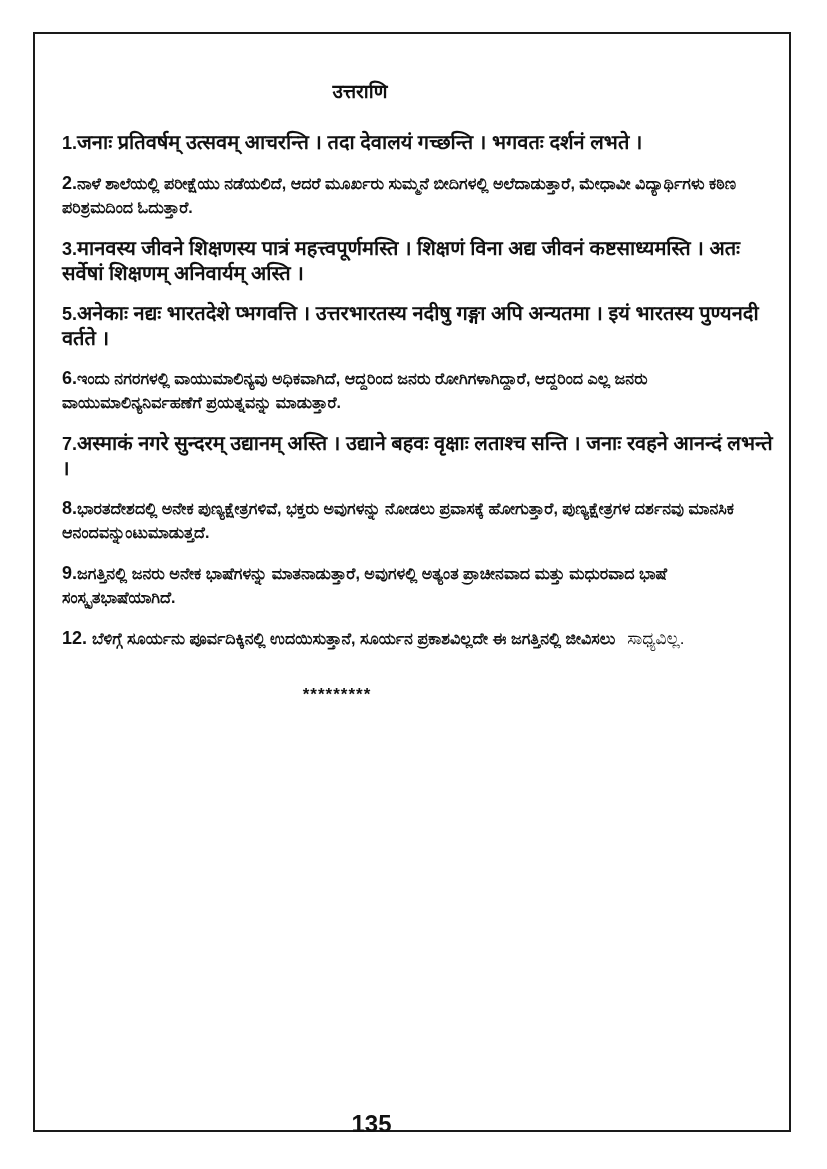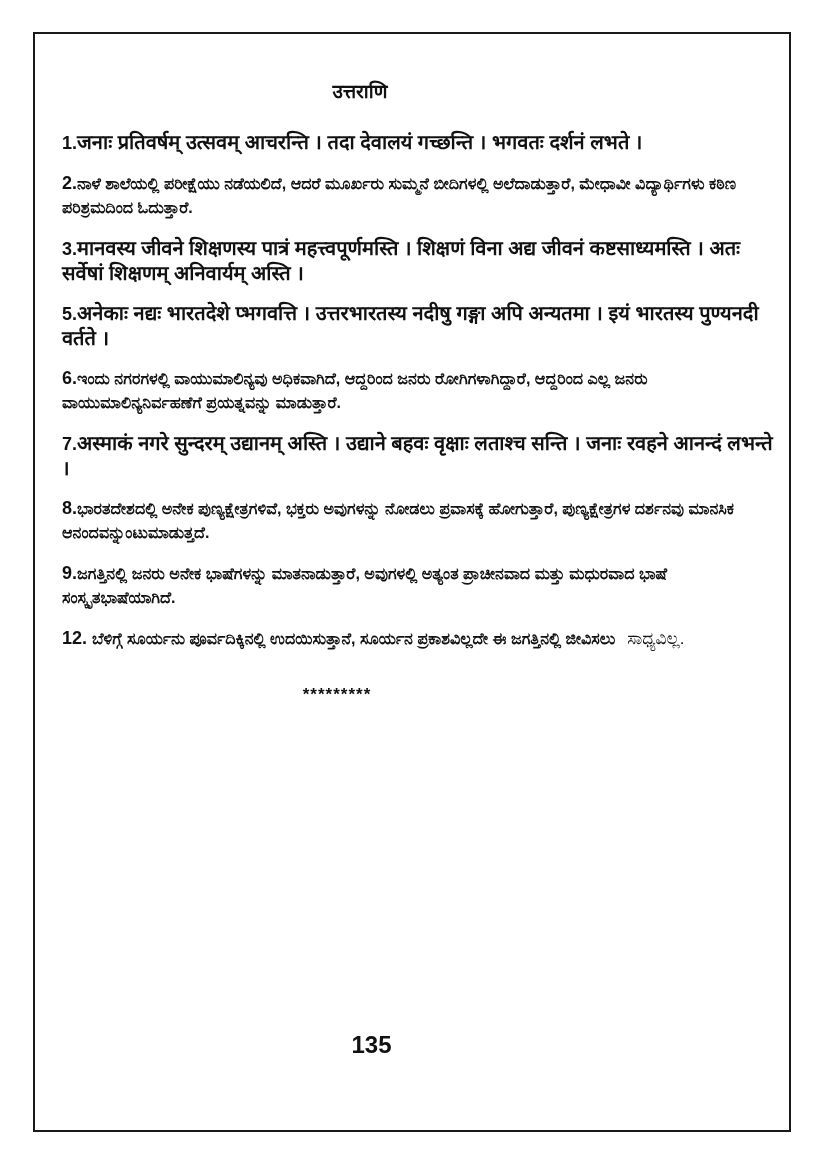--- a/index.html
+++ b/index.html
@@ -60,21 +60,21 @@
     line-height: 20px;
     text-align: center;
     padding-right: 162px; 
     font-size: 17px;
     font-weight: 700;
     letter-spacing: 1px;
   }
   .page-number {
     position: absolute;
     left: 0;
-    top: 1031px;
+    top: 1110px;
     width: 743px;
     text-align: center;
     font-size: 24px;
     font-weight: 700;
     line-height: 28px;
   }
 </style>
 </head>
 <body>
 

